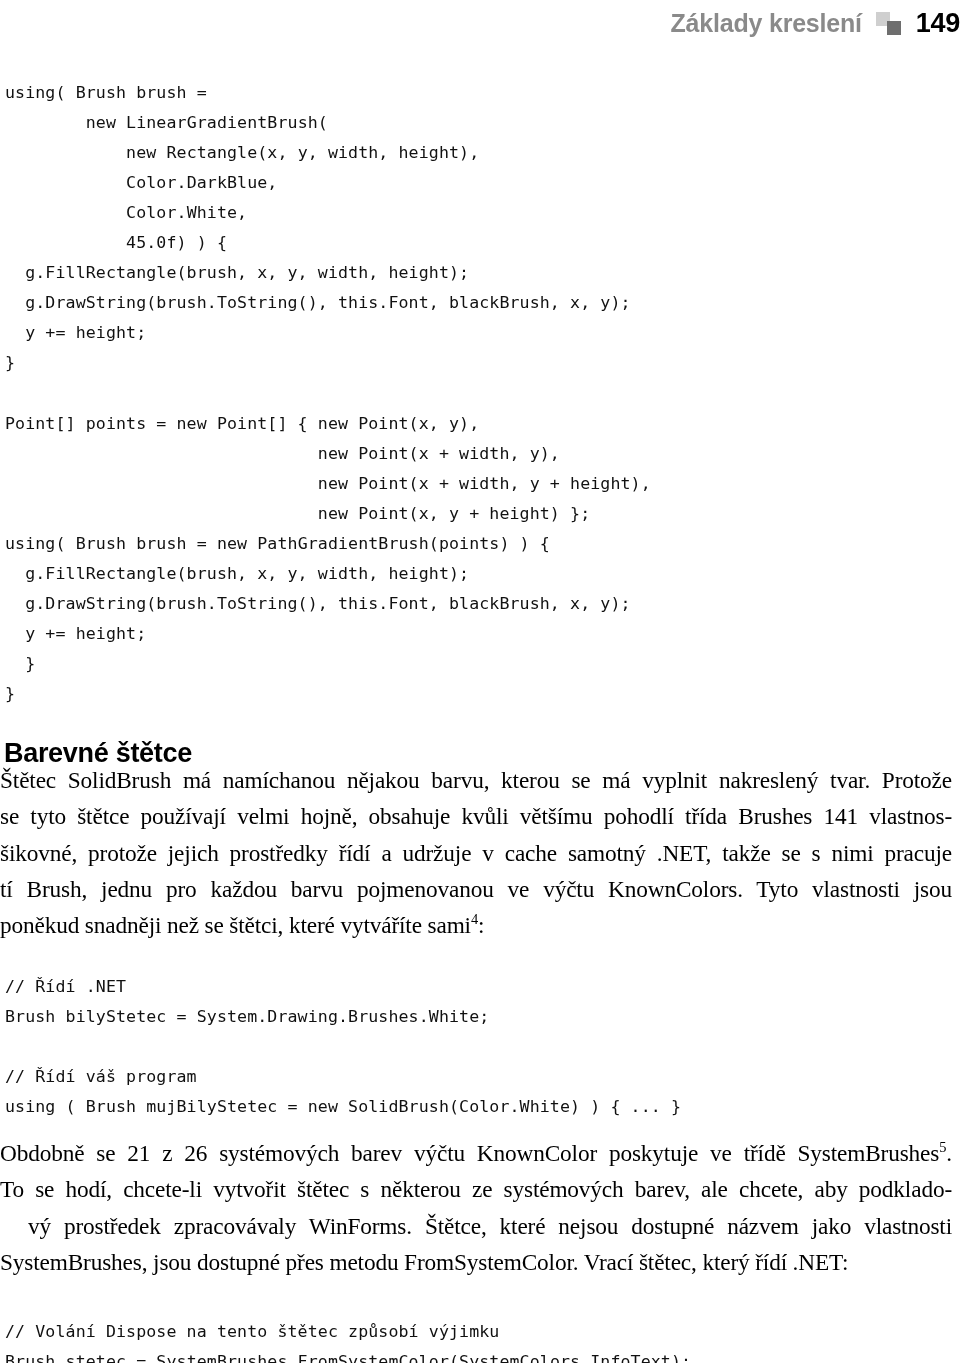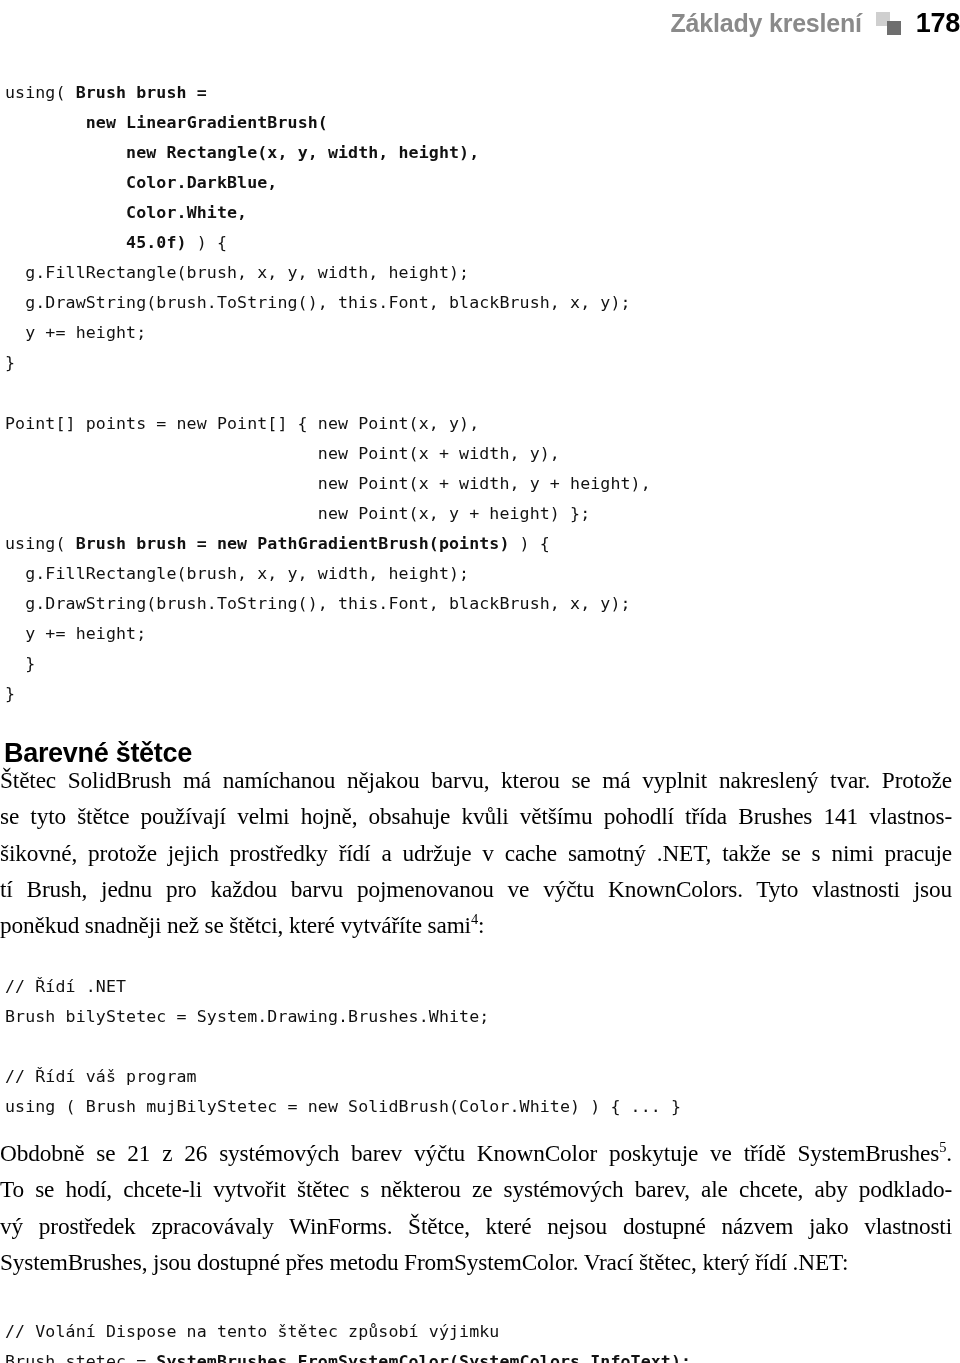--- a/index.html
+++ b/index.html
@@ -73,21 +73,21 @@
     position: absolute;
     left: 5px;
     font-family: "DejaVu Sans Mono", monospace;
     font-size: 16.6px;
     line-height: 30.1px;
     white-space: pre;
     color: #111111;
     letter-spacing: 0.1px;
   }
   .code-block b {
-    font-weight: bold;
+    font-weight: normal;
   }
   .code-1 { top: 61px; }
   .code-2 { top: 955px; }
   .code-3 { top: 1300px; }
 
   
   .section-heading {
     position: absolute;
     left: 4px;
     top: 716px;
@@ -120,21 +120,21 @@
 </style>
 </head>
 <body>
 
 <div class="page-header">
   <span class="header-title">Základy kreslení</span>
   <span class="header-marks">
     <span class="mark-light"></span>
     <span class="mark-dark"></span>
   </span>
-  <span class="header-pageno">178</span>
+  <span class="header-pageno">149</span>
 </div>
 
 <pre class="code-block code-1">using( <b>Brush brush =</b>
         <b>new LinearGradientBrush(</b>
             <b>new Rectangle(x, y, width, height),</b>
             <b>Color.DarkBlue,</b>
             <b>Color.White,</b>
             <b>45.0f)</b> ) {
   g.FillRectangle(brush, x, y, width, height);
   g.DrawString(brush.ToString(), this.Font, blackBrush, x, y);
@@ -164,18 +164,18 @@
 
 <pre class="code-block code-2">// Řídí .NET
 Brush bilyStetec = System.Drawing.Brushes.White;
 
 // Řídí váš program
 using ( Brush mujBilyStetec = new SolidBrush(Color.White) ) { ... }</pre>
 
 <div class="para para-2">
     <div style="text-align: justify; text-align-last: justify;">Obdobně se 21 z 26 systémových barev výčtu KnownColor poskytuje ve třídě SystemBrushes<sup>5</sup>.</div>
     <div style="text-align: justify; text-align-last: justify;">To se hodí, chcete-li vytvořit štětec s některou ze systémových barev, ale chcete, aby podklado-</div>
-    <div style="text-align: justify; text-align-last: justify;">vý prostředek zpracovávaly WinForms. Štětce, které nejsou dostupné názvem jako vlastnosti</div>
+    <div style="text-align: justify; text-align-last: justify; margin-left: 28px;">vý prostředek zpracovávaly WinForms. Štětce, které nejsou dostupné názvem jako vlastnosti</div>
     <div style="text-align: left; text-align-last: left;">SystemBrushes, jsou dostupné přes metodu FromSystemColor. Vrací štětec, který řídí .NET:</div>
   </div>
 
 <pre class="code-block code-3">// Volání Dispose na tento štětec způsobí výjimku
 Brush stetec = <b>SystemBrushes.FromSystemColor(SystemColors.InfoText);</b></pre>
 
 </body></html>

